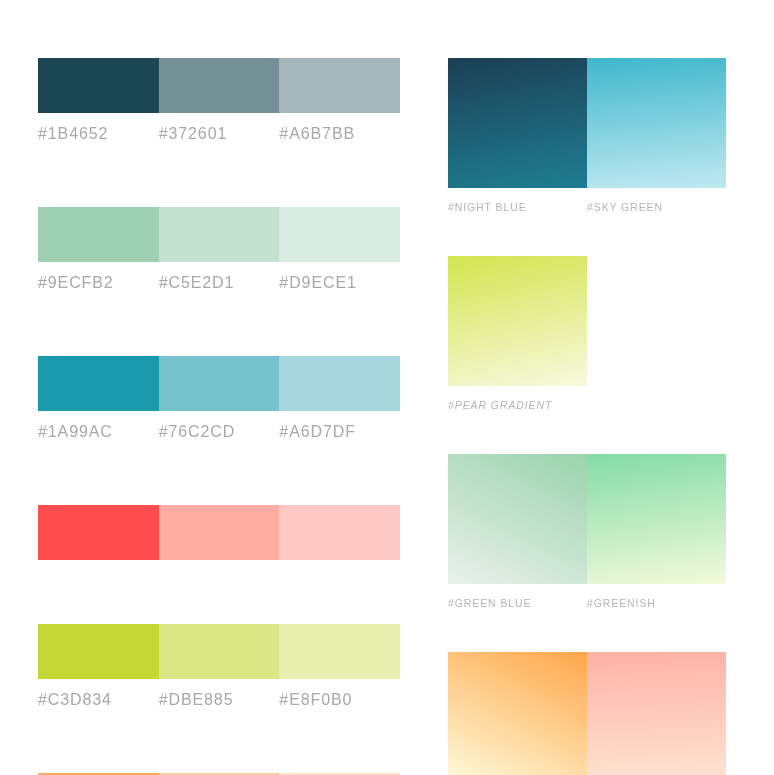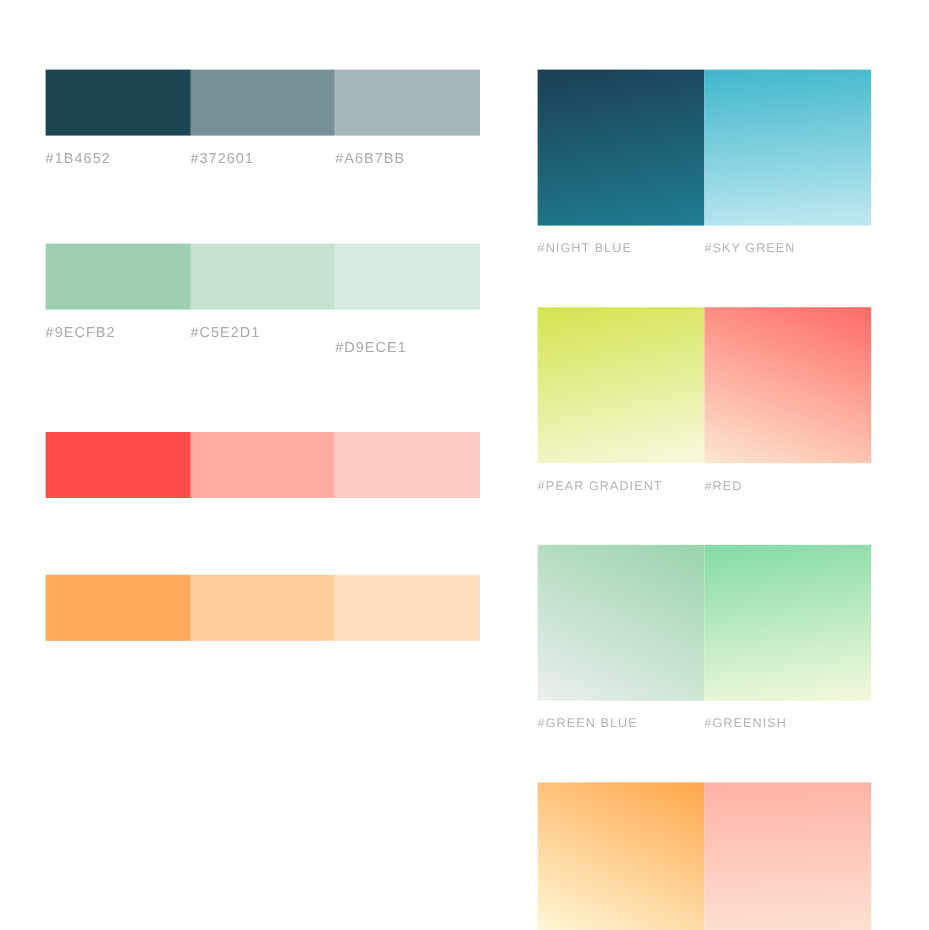--- a/index.html
+++ b/index.html
@@ -47,21 +47,21 @@
   }
 
   .flat-labels {
     display: flex;
     width: 362px;
     margin-top: 12px;
   }
 
   .flat-label {
     flex: 1 1 0;
-    font-size: 12px;
+    font-size: 16px;
     letter-spacing: 0.9px;
     color: #a8a8a8;
     font-family: "Liberation Sans", sans-serif;
     white-space: nowrap;
   }
 
   
   #gradient-section {
     position: absolute;
     left: 448px;
@@ -119,33 +119,57 @@
 
     <div class="flat-row">
       <div class="flat-swatches">
         <div class="flat-chip" style="background: rgb(158, 207, 178);"></div>
         <div class="flat-chip" style="background: rgb(197, 226, 209);"></div>
         <div class="flat-chip" style="background: rgb(217, 236, 225);"></div>
       </div>
       <div class="flat-labels">
         <div class="flat-label" style="color: rgb(168, 168, 168);">#9ECFB2</div>
         <div class="flat-label" style="color: rgb(168, 168, 168);">#C5E2D1</div>
-        <div class="flat-label" style="color: rgb(168, 168, 168); margin-top: 12px;">#D9ECE1</div>
-      </div>
-    </div>
-
+        <div class="flat-label" style="color: rgb(168, 168, 168);">#D9ECE1</div>
+      </div>
+    </div>
+
+    <div class="flat-row">
+      <div class="flat-swatches">
+        <div class="flat-chip" style="background: rgb(26, 153, 172);"></div>
+        <div class="flat-chip" style="background: rgb(118, 194, 205);"></div>
+        <div class="flat-chip" style="background: rgb(166, 215, 223);"></div>
+      </div>
+      <div class="flat-labels">
+        <div class="flat-label" style="color: rgb(168, 168, 168);">#1A99AC</div>
+        <div class="flat-label" style="color: rgb(168, 168, 168);">#76C2CD</div>
+        <div class="flat-label" style="color: rgb(168, 168, 168);">#A6D7DF</div>
+      </div>
+    </div>
 
     <div class="flat-row">
       <div class="flat-swatches">
         <div class="flat-chip" style="background: rgb(255, 77, 77);"></div>
         <div class="flat-chip" style="background: rgb(255, 173, 162);"></div>
         <div class="flat-chip" style="background: rgb(255, 202, 195);"></div>
       </div>
     </div>
 
+    <div class="flat-row">
+      <div class="flat-swatches">
+        <div class="flat-chip" style="background: rgb(195, 216, 52);"></div>
+        <div class="flat-chip" style="background: rgb(219, 232, 133);"></div>
+        <div class="flat-chip" style="background: rgb(232, 240, 176);"></div>
+      </div>
+      <div class="flat-labels">
+        <div class="flat-label" style="color: rgb(168, 168, 168);">#C3D834</div>
+        <div class="flat-label" style="color: rgb(168, 168, 168);">#DBE885</div>
+        <div class="flat-label" style="color: rgb(168, 168, 168);">#E8F0B0</div>
+      </div>
+    </div>
 
     <div class="flat-row">
       <div class="flat-swatches">
         <div class="flat-chip" style="background: rgb(255, 170, 90);"></div>
         <div class="flat-chip" style="background: rgb(255, 204, 156);"></div>
         <div class="flat-chip" style="background: rgb(255, 225, 194);"></div>
       </div>
 
     </div>
 
@@ -160,25 +184,21 @@
       </div>
       <div class="grad-cell">
         <div class="grad-tile" style="background: linear-gradient(175deg, rgb(63, 183, 204) 0%, rgb(192, 233, 241) 100%);"></div>
         <div class="grad-label" style="color: rgb(180, 180, 180);">#SKY GREEN</div>
       </div>
     </div>
 
     <div class="grad-row">
       <div class="grad-cell">
         <div class="grad-tile" style="background: linear-gradient(168deg, rgb(212, 228, 78) 0%, rgb(248, 249, 222) 100%);"></div>
-        <div class="grad-label" style="color: rgb(180, 180, 180);">#PEAR GRADIENT</div>
-      </div>
-      <div class="grad-cell">
-        <div class="grad-tile" style="background: linear-gradient(200deg, rgb(255, 107, 102) 0%, rgb(252, 231, 208) 100%);"></div>
-        <div class="grad-label" style="color: rgb(180, 180, 180);">#RED</div>
+        <div class="grad-label" style="color: rgb(180, 180, 180); font-style: italic;">#PEAR GRADIENT</div>
       </div>
     </div>
 
     <div class="grad-row">
       <div class="grad-cell">
         <div class="grad-tile" style="background: linear-gradient(205deg, rgb(154, 211, 172) 0%, rgb(234, 240, 236) 100%);"></div>
         <div class="grad-label" style="color: rgb(180, 180, 180);">#GREEN BLUE</div>
       </div>
       <div class="grad-cell">
         <div class="grad-tile" style="background: linear-gradient(172deg, rgb(131, 219, 167) 0%, rgb(244, 250, 220) 100%);"></div>

